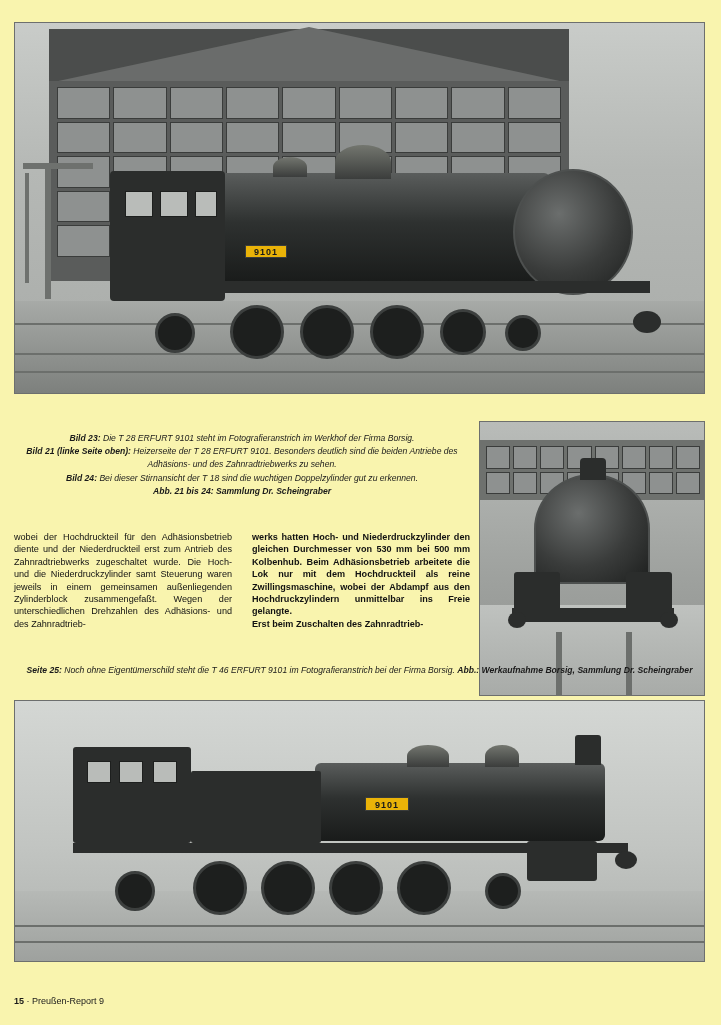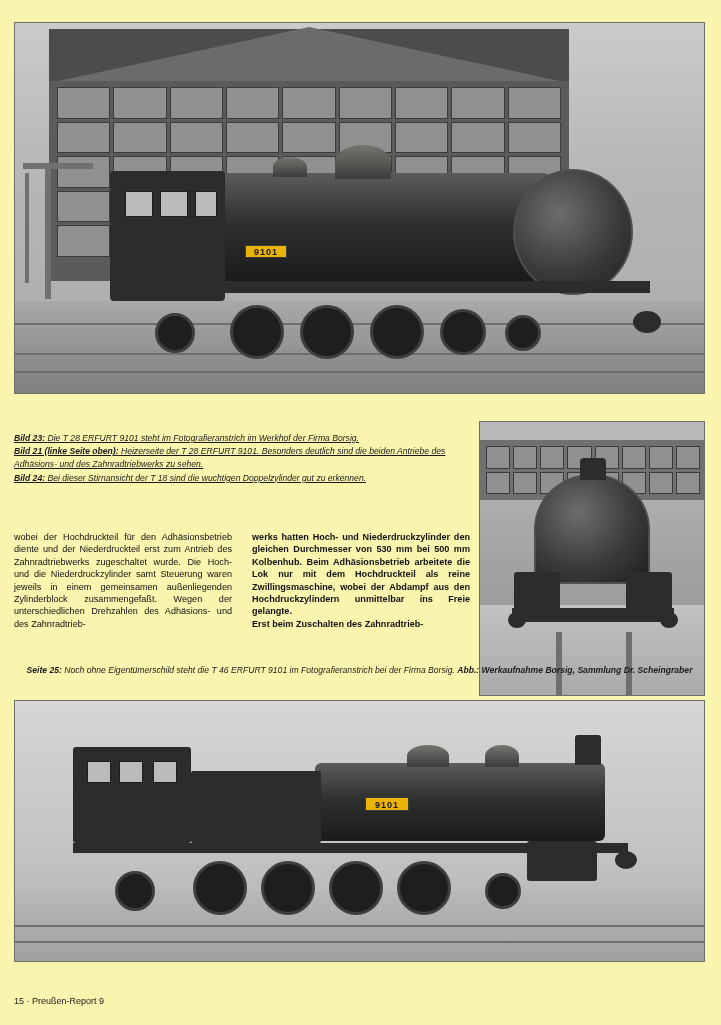--- a/index.html
+++ b/index.html
@@ -57,25 +57,24 @@
     border: 1px solid #6d6f6e;
     box-sizing: border-box;
   }
 
   
   .caption-block {
     position: absolute;
     left: 14px;
     top: 432px;
     width: 456px;
-    text-align: left;
+    text-align: center;
     font-size: 8.6px;
     line-height: 13.2px;
     color: #1a1a1a;
-    text-decoration: underline;
   }
   .caption-line {
     font-style: italic;
   }
   .caption-line b {
     font-style: italic;
     font-weight: bold;
   }
 
   .caption-bottom {
@@ -106,21 +105,21 @@
   .col p { margin: 0; }
 
   
   .footer {
     position: absolute;
     left: 14px;
     top: 996px;
     font-size: 9px;
     color: #1a1a1a;
   }
-  .footer .pagenum { font-weight: normal; }
+  .footer .pagenum { font-weight: bold; }
 
   
   
   
   
   .sky {
     position: absolute; left: 0; top: 0; width: 100%; height: 100%;
     background: linear-gradient(180deg,#c9ccc9 0%, #b5b8b5 40%, #a8aba8 100%);
   }
   
@@ -302,20 +301,23 @@
       <b>Bild 23:</b>
       <span>Die T 28 ERFURT 9101 steht im Fotografieranstrich im Werkhof der Firma Borsig.</span>
     </div>
     <div class="caption-line">
       <b>Bild 21 (linke Seite oben):</b>
       <span>Heizerseite der T 28 ERFURT 9101. Besonders deutlich sind die beiden Antriebe des Adhäsions- und des Zahnradtriebwerks zu sehen.</span>
     </div>
     <div class="caption-line">
       <b>Bild 24:</b>
       <span>Bei dieser Stirnansicht der T 18 sind die wuchtigen Doppelzylinder gut zu erkennen.</span>
+    </div>
+    <div class="caption-line">
+      <b>Abb. 21 bis 24: Sammlung Dr. Scheingraber</b>
     </div>
   </div>
 
   <div class="photo-right">
     <div class="sky" style="background:linear-gradient(180deg,#b9bcb9 0%, #9fa29f 55%, #8d908d 100%);"></div>
     <div class="loco-body" style="left:0px; top:18px; width:226px; height:60px; background:#6e716e;"></div>
     <div class="windows" style="left:6px; top:24px; width:214px; height:48px; grid-template-columns:repeat(8,1fr); grid-template-rows:repeat(2,1fr);">
       <div></div>
         <div></div>
         <div></div>

